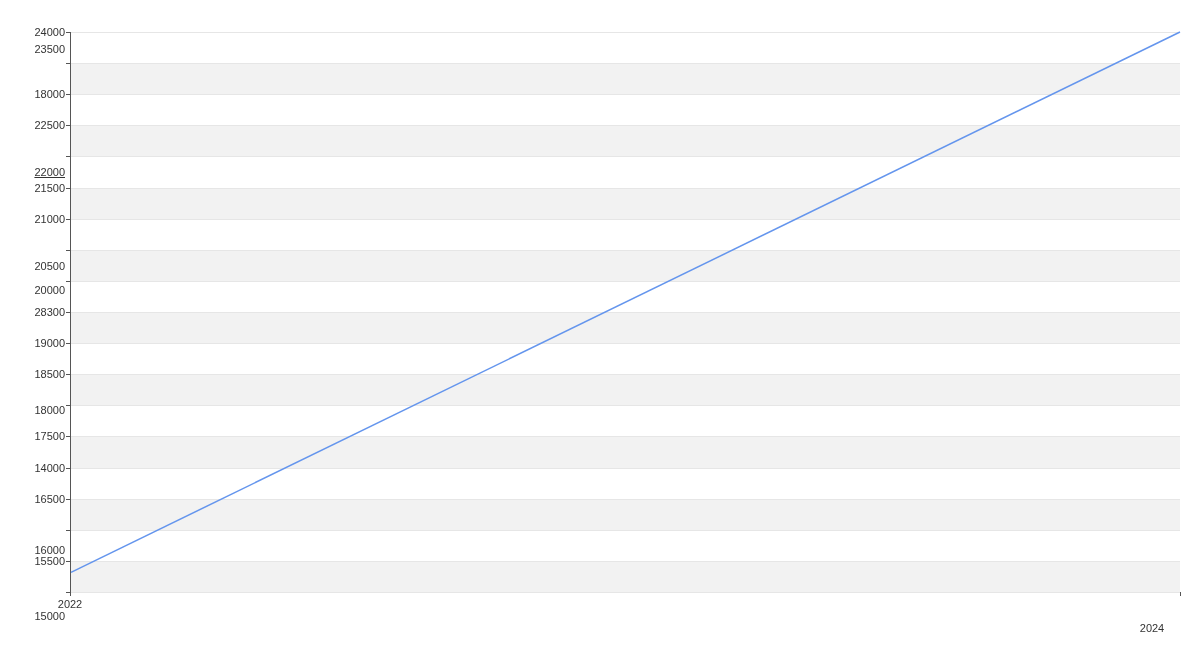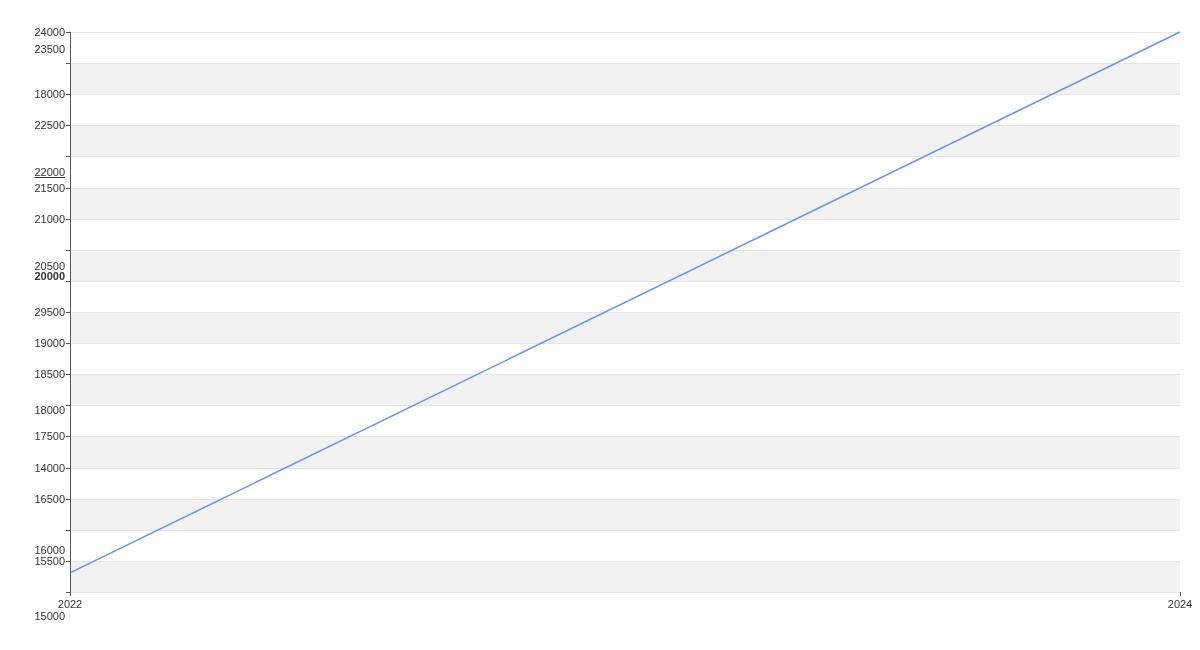--- a/index.html
+++ b/index.html
@@ -139,37 +139,37 @@
     <div class="y-tick-label" style="top: 467.556px;">14000</div>
     <div class="y-tick-mark" style="top: 467.556px;"></div>
     <div class="y-tick-label" style="top: 436.444px;">17500</div>
     <div class="y-tick-mark" style="top: 436.444px;"></div>
     <div class="y-tick-label" style="top: 410px;">18000</div>
     <div class="y-tick-mark" style="top: 405.333px;"></div>
     <div class="y-tick-label" style="top: 374.222px;">18500</div>
     <div class="y-tick-mark" style="top: 374.222px;"></div>
     <div class="y-tick-label" style="top: 343.111px;">19000</div>
     <div class="y-tick-mark" style="top: 343.111px;"></div>
-    <div class="y-tick-label" style="top: 312px;">29500</div>
+    <div class="y-tick-label" style="top: 312px;">28300</div>
     <div class="y-tick-mark" style="top: 312px;"></div>
-    <div class="y-tick-label" style="top: 276px; font-weight: bold;">20000</div>
+    <div class="y-tick-label" style="top: 290px;">20000</div>
     <div class="y-tick-mark" style="top: 280.889px;"></div>
     <div class="y-tick-label" style="top: 249.778px; margin-top: 16px;">20500</div>
     <div class="y-tick-mark" style="top: 249.778px;"></div>
     <div class="y-tick-label" style="top: 218.667px;">21000</div>
     <div class="y-tick-mark" style="top: 218.667px;"></div>
     <div class="y-tick-label" style="top: 187.556px;">21500</div>
     <div class="y-tick-mark" style="top: 187.556px;"></div>
     <div class="y-tick-label" style="top: 172px; text-decoration: underline;">22000</div>
     <div class="y-tick-mark" style="top: 156.444px;"></div>
     <div class="y-tick-label" style="top: 125.333px;">22500</div>
     <div class="y-tick-mark" style="top: 125.333px;"></div>
     <div class="y-tick-label" style="top: 94.2222px;">18000</div>
     <div class="y-tick-mark" style="top: 94.2222px;"></div>
     <div class="y-tick-label" style="top: 49px;">23500</div>
     <div class="y-tick-mark" style="top: 63.1111px;"></div>
     <div class="y-tick-label" style="top: 32px;">24000</div>
     <div class="y-tick-mark" style="top: 32px;"></div>
     <div class="x-tick-label" style="left: 70px;">2022</div>
     <div class="x-tick-mark" style="left: 70px;"></div>
-    <div class="x-tick-label" style="left: 1180px;">2024</div>
+    <div class="x-tick-label" style="left: 1152px; margin-top: 24px;">2024</div>
     <div class="x-tick-mark" style="left: 1180px;"></div>
   </div>
 
 </body></html>

